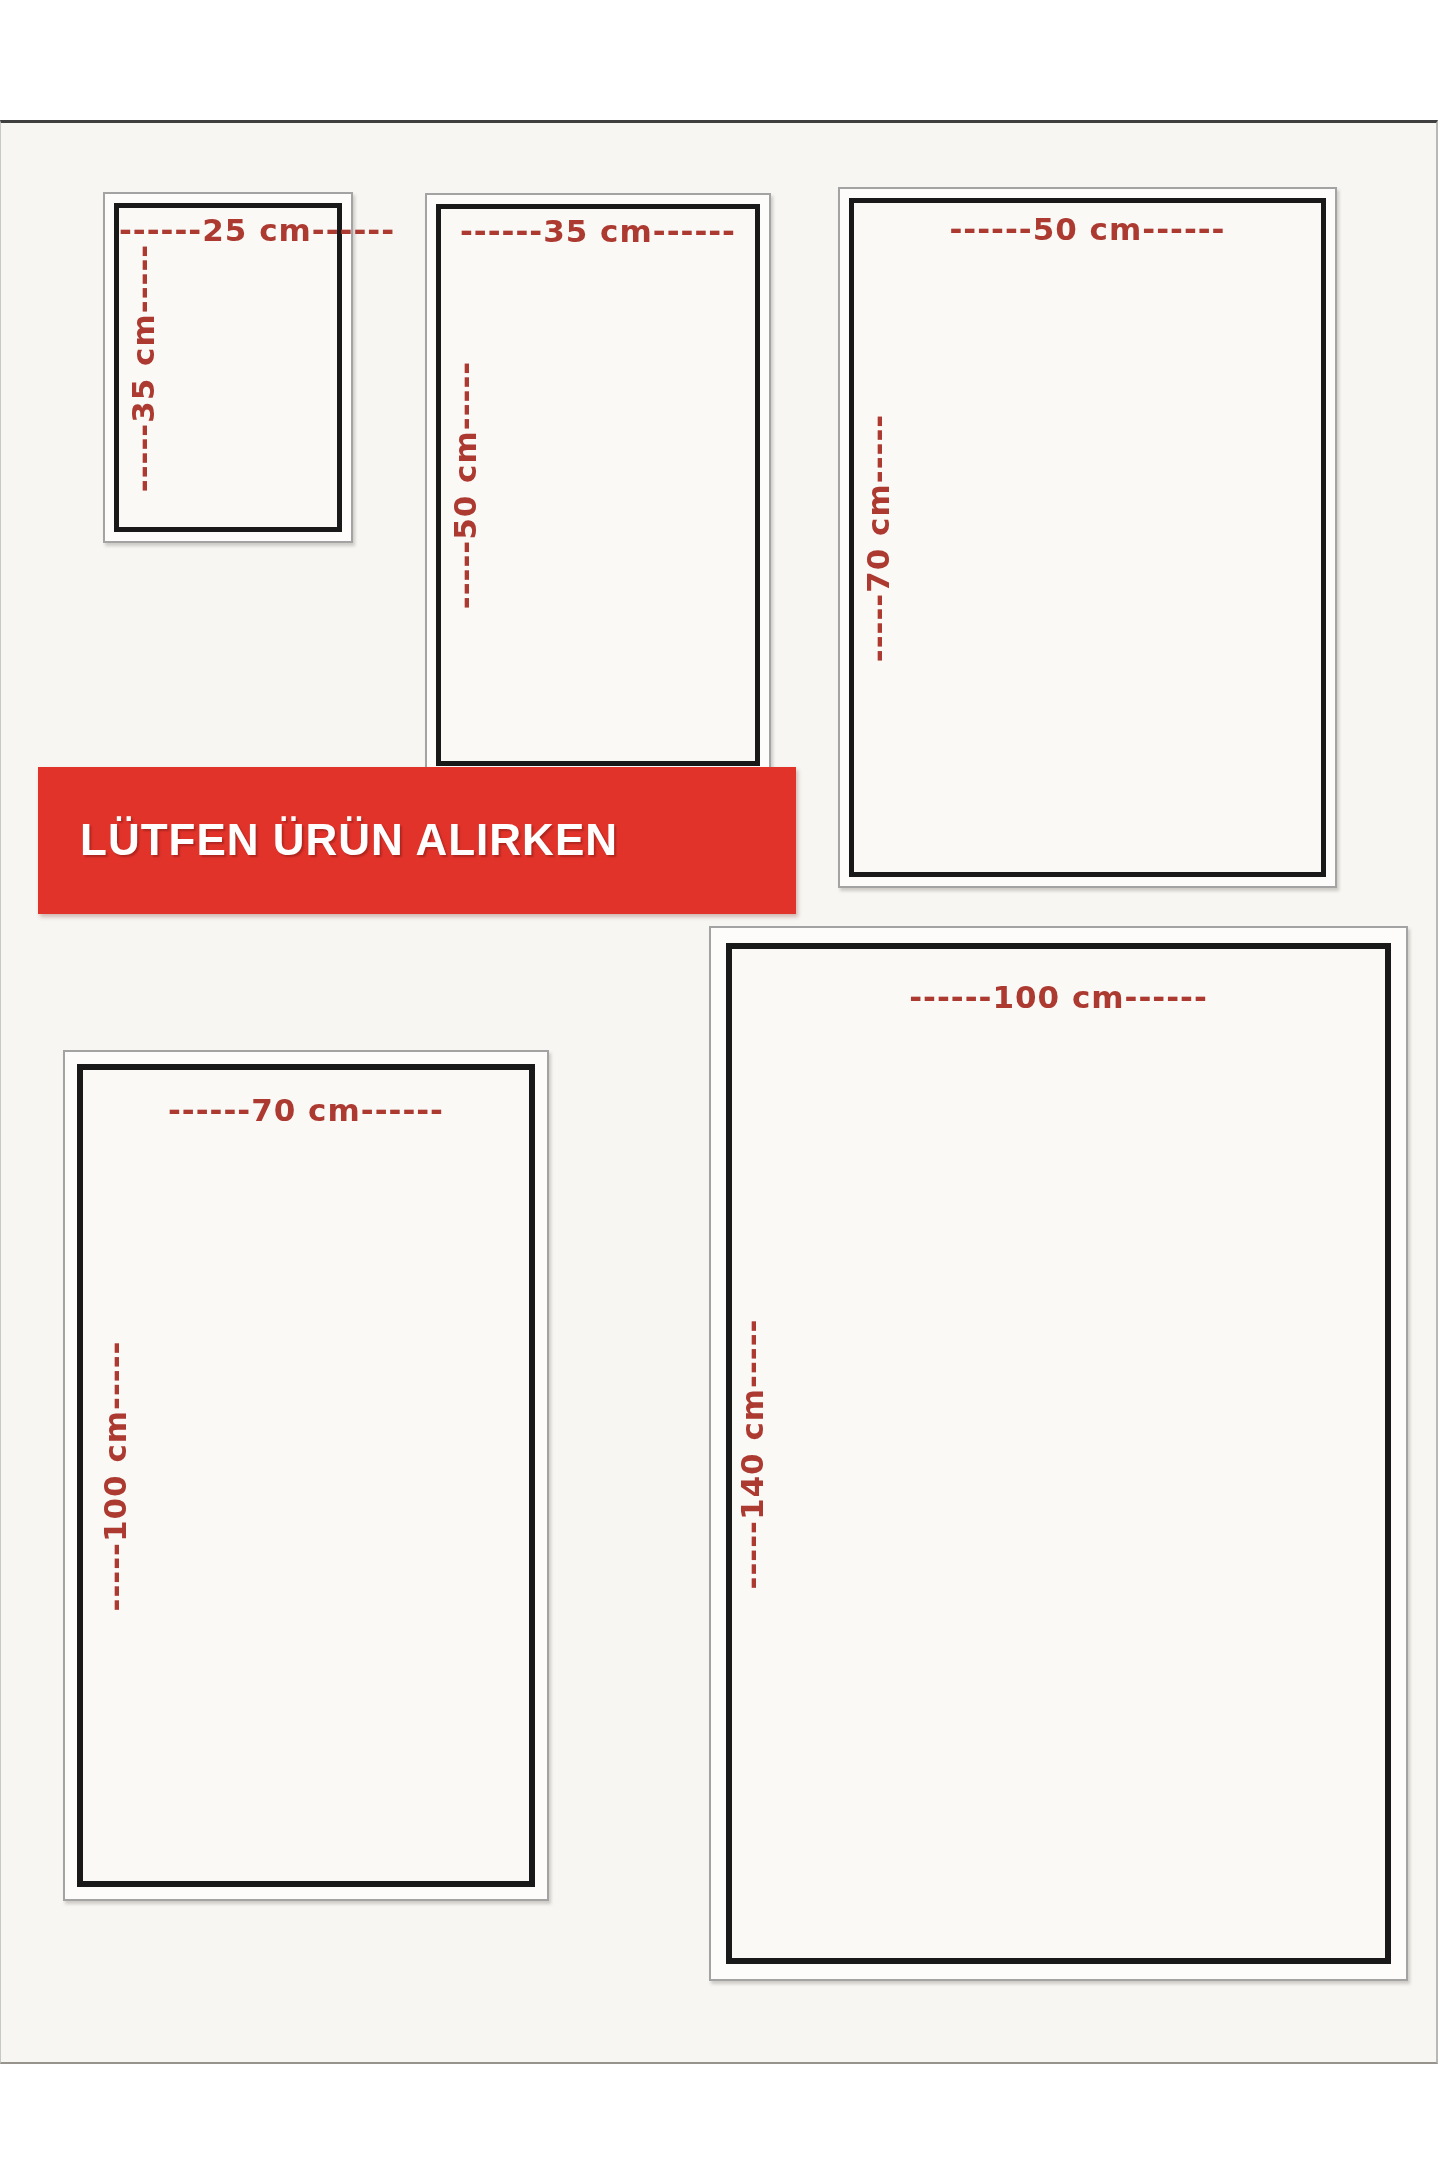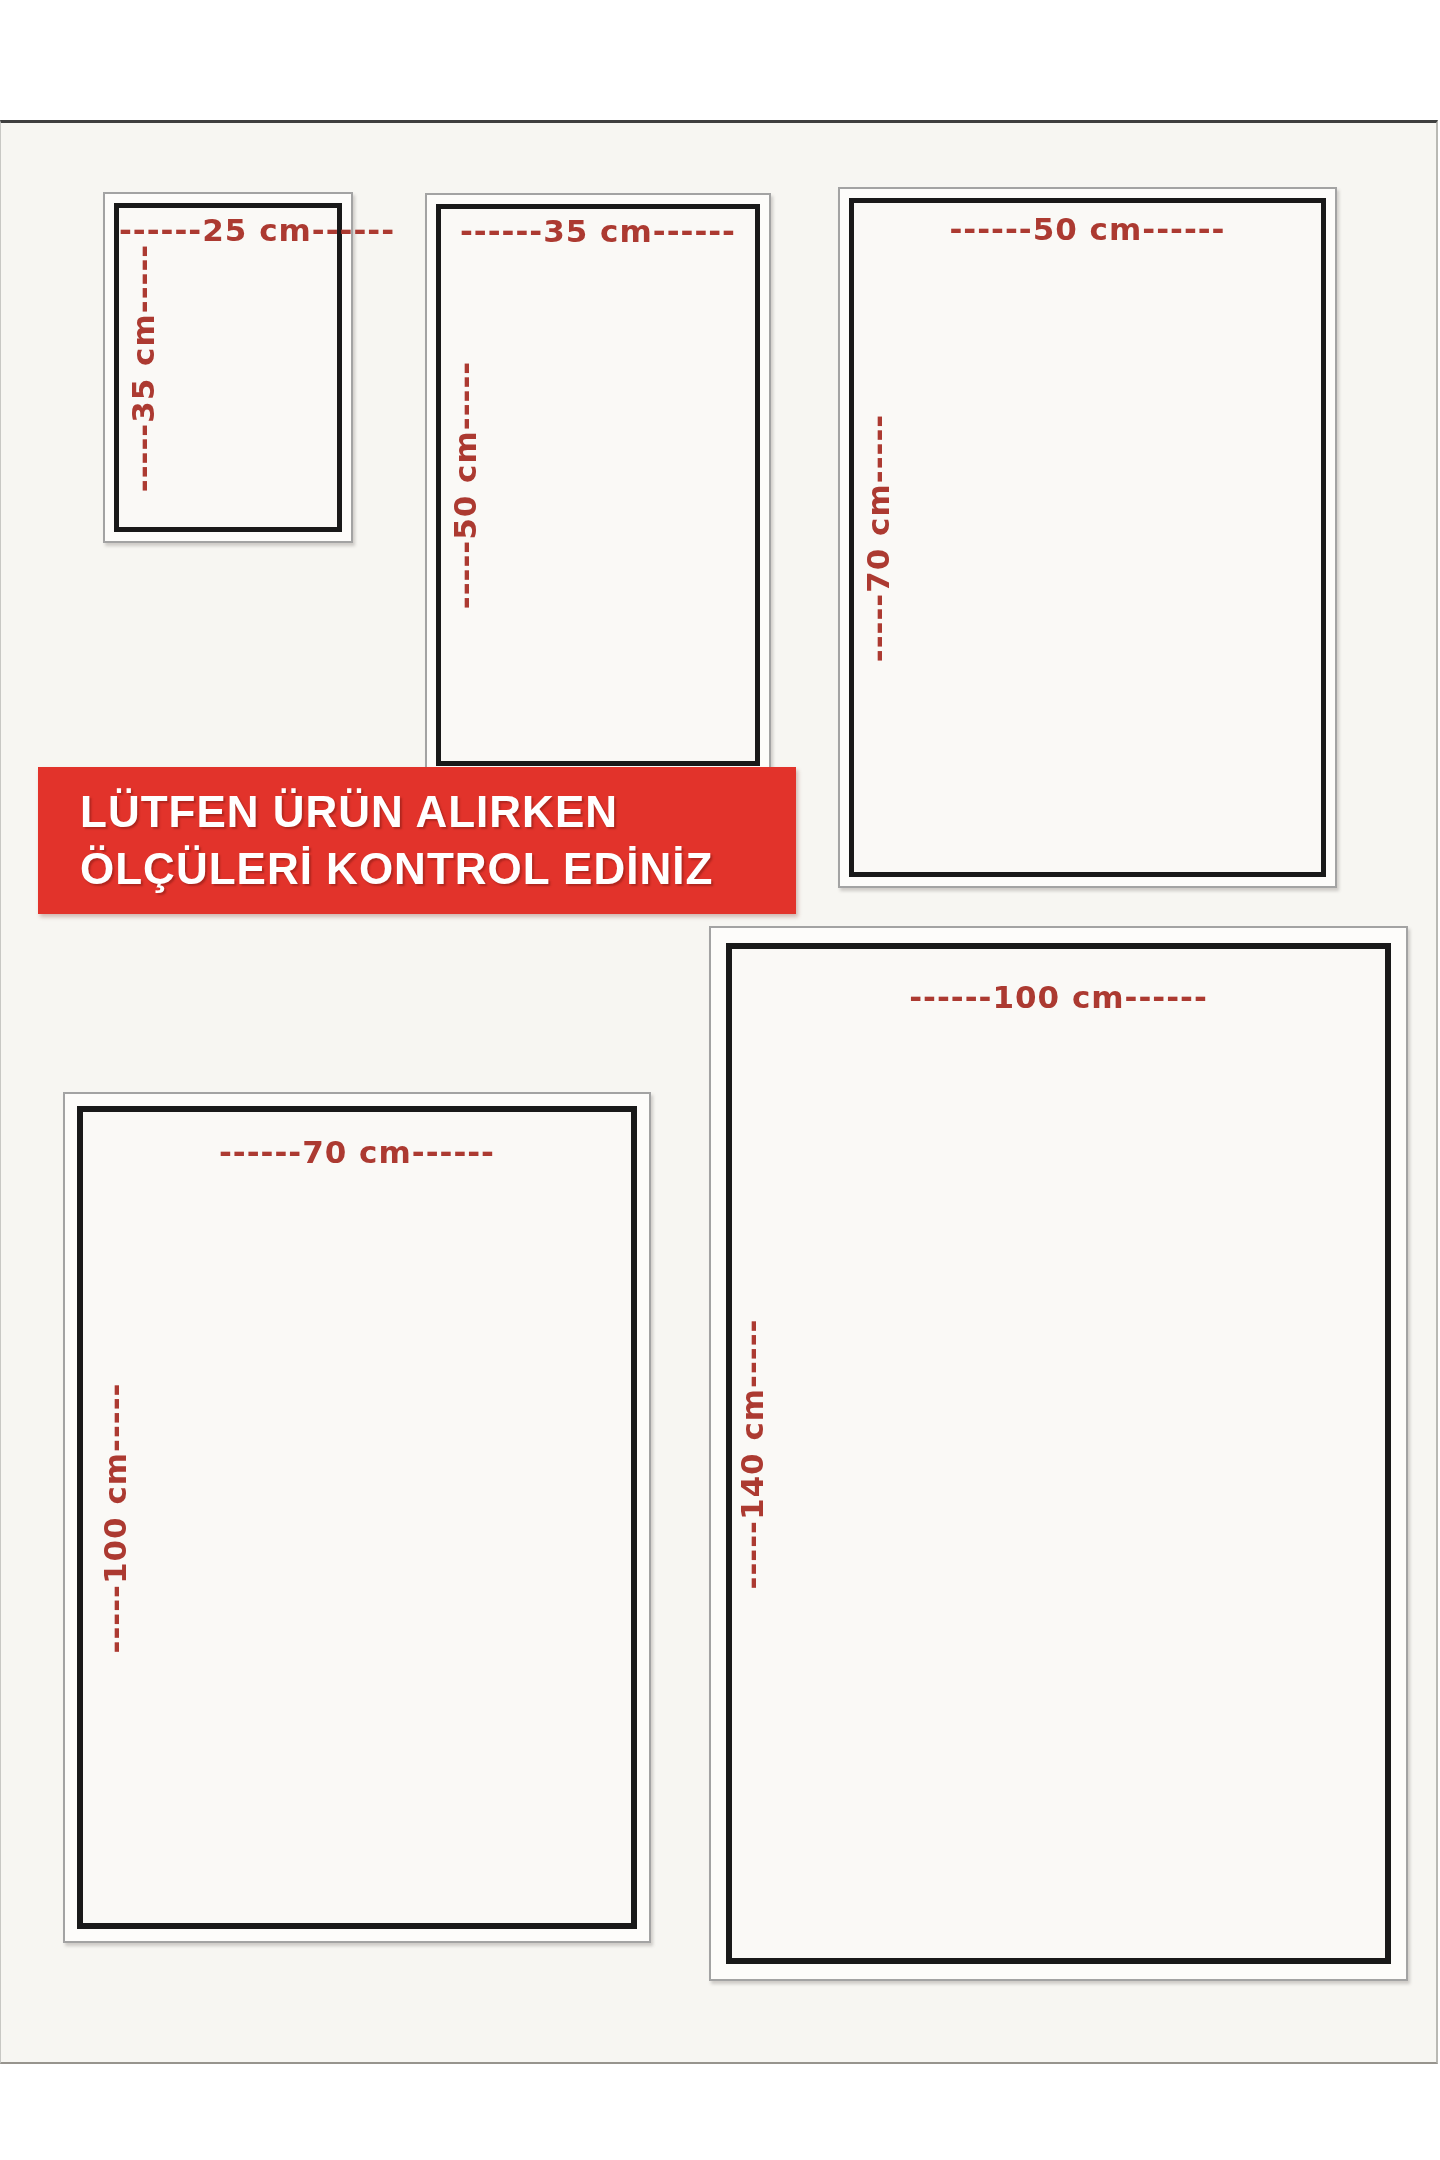--- a/index.html
+++ b/index.html
@@ -30,21 +30,21 @@
   }
   
   .inner {
     position:absolute; box-sizing:border-box;
     border:5px solid var(--border_black,#191919);
     background:#faf9f6;
   }
   .b1 { left:103px; top:192px;  width:250px; height:351px; }
   .b2 { left:425px; top:193px;  width:346px; height:584px; }
   .b3 { left:838px; top:187px;  width:499px; height:701px; }
-  .b4 { left:63px;  top:1092px; width:588px; height:851px; }
+  .b4 { left:63px;  top:1050px; width:486px; height:851px; }
   .b5 { left:709px; top:926px;  width:699px; height:1055px; }
   .b1 .inner,.b2 .inner,.b3 .inner { inset:9px; }
   .b4 .inner { inset:12px; border-width:6px; }
   .b5 .inner { inset:15px; border-width:6px; }
 
   .wlabel {
     position:absolute; left:0; right:0; text-align:center;
     font-weight:700; font-size:31px;
     color:var(--label_red,#ac3a31);
     letter-spacing:1px; white-space:nowrap;
@@ -108,21 +108,20 @@
 
   <div class="frame b3">
     <div class="inner">
       <div class="wlabel">------50 cm------</div>
       <div class="hlabel">-----70 cm-----</div>
     </div>
   </div>
 
   <div class="banner">
     <div class="banner-line">LÜTFEN ÜRÜN ALIRKEN</div>
-    <div class="banner-line">ÖLÇÜLERİ KONTROL EDİNİZ</div>
   </div>
 
   <div class="frame b4">
     <div class="inner">
       <div class="wlabel">------70 cm------</div>
       <div class="hlabel">-----100 cm-----</div>
     </div>
   </div>
 
   <div class="frame b5">

